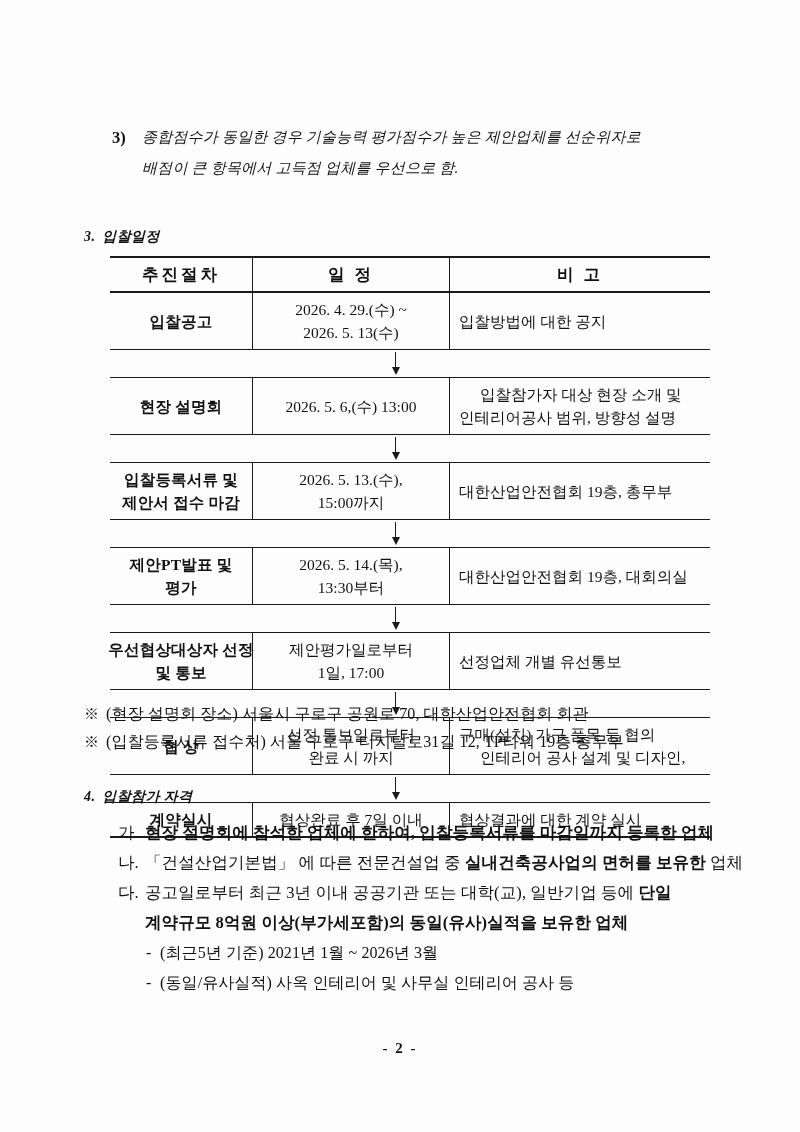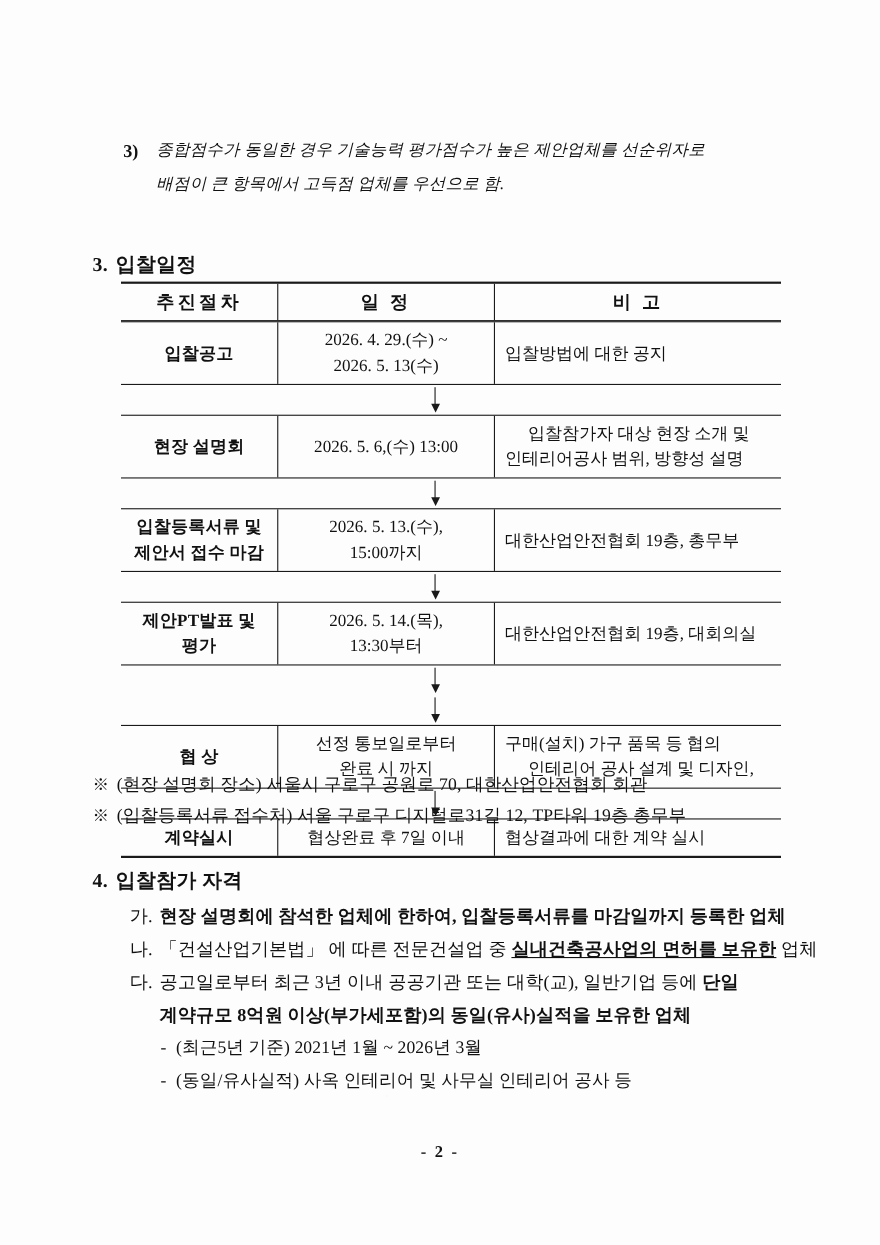--- a/index.html
+++ b/index.html
@@ -58,22 +58,23 @@
   }
   .intro-line.j {
     display: flex;
     justify-content: space-between;
   }
 
   
   .sec-heading {
     position: absolute;
     font-weight: 700;
-    font-size: 18px;
+    font-size: 14px;
     letter-spacing: 0.4px;
+    font-style: italic;
   }
   .sec-heading .num {
     margin-right: 7px;
   }
   #sec3-heading { left: 84px; top: 228px; }
   #sec4-heading { left: 84px; top: 788px; }
 
   
   .table-wrap {
     position: absolute;
@@ -202,21 +203,21 @@
     line-height: 30px;
   }
   .q-marker {
     flex: 0 0 27px;
     width: 27px;
   }
   .q-body { flex: 1 1 auto; }
   .q-line { white-space: nowrap; letter-spacing: 0.1px; }
   .q-line.bold { font-weight: 700; }
   .q-line .b { font-weight: 700; }
-  .q-line .u { font-weight: 700; text-decoration: underline; text-underline-offset: 2px; }
+  .q-line .u { font-weight: 700; text-underline-offset: 2px; }
   .sub-row {
     display: flex;
     align-items: flex-start;
     font-size: 16px;
     line-height: 30px;
     padding-left: 28px;
   }
   .sub-marker {
     flex: 0 0 14px;
     width: 14px;
@@ -337,20 +338,33 @@
       </div>
     </div>
 
     <div class="gap">
       <div class="arrow">
           <div class="shaft"></div>
           <div class="head"></div>
         </div>
     </div>
 
+    <div class="sched-row">
+      <div class="cell c-proc">
+        <span class="l">우선협상대상자 선정</span>
+        <span class="l">및 통보</span>
+      </div>
+      <div class="cell c-date">
+        <span class="l">제안평가일로부터</span>
+        <span class="l">1일, 17:00</span>
+      </div>
+      <div class="cell c-note">
+        <span class="l">선정업체 개별 유선통보</span>
+      </div>
+    </div>
 
     <div class="gap">
       <div class="arrow">
           <div class="shaft"></div>
           <div class="head"></div>
         </div>
     </div>
 
     <div class="sched-row">
       <div class="cell c-proc">협 상</div>

